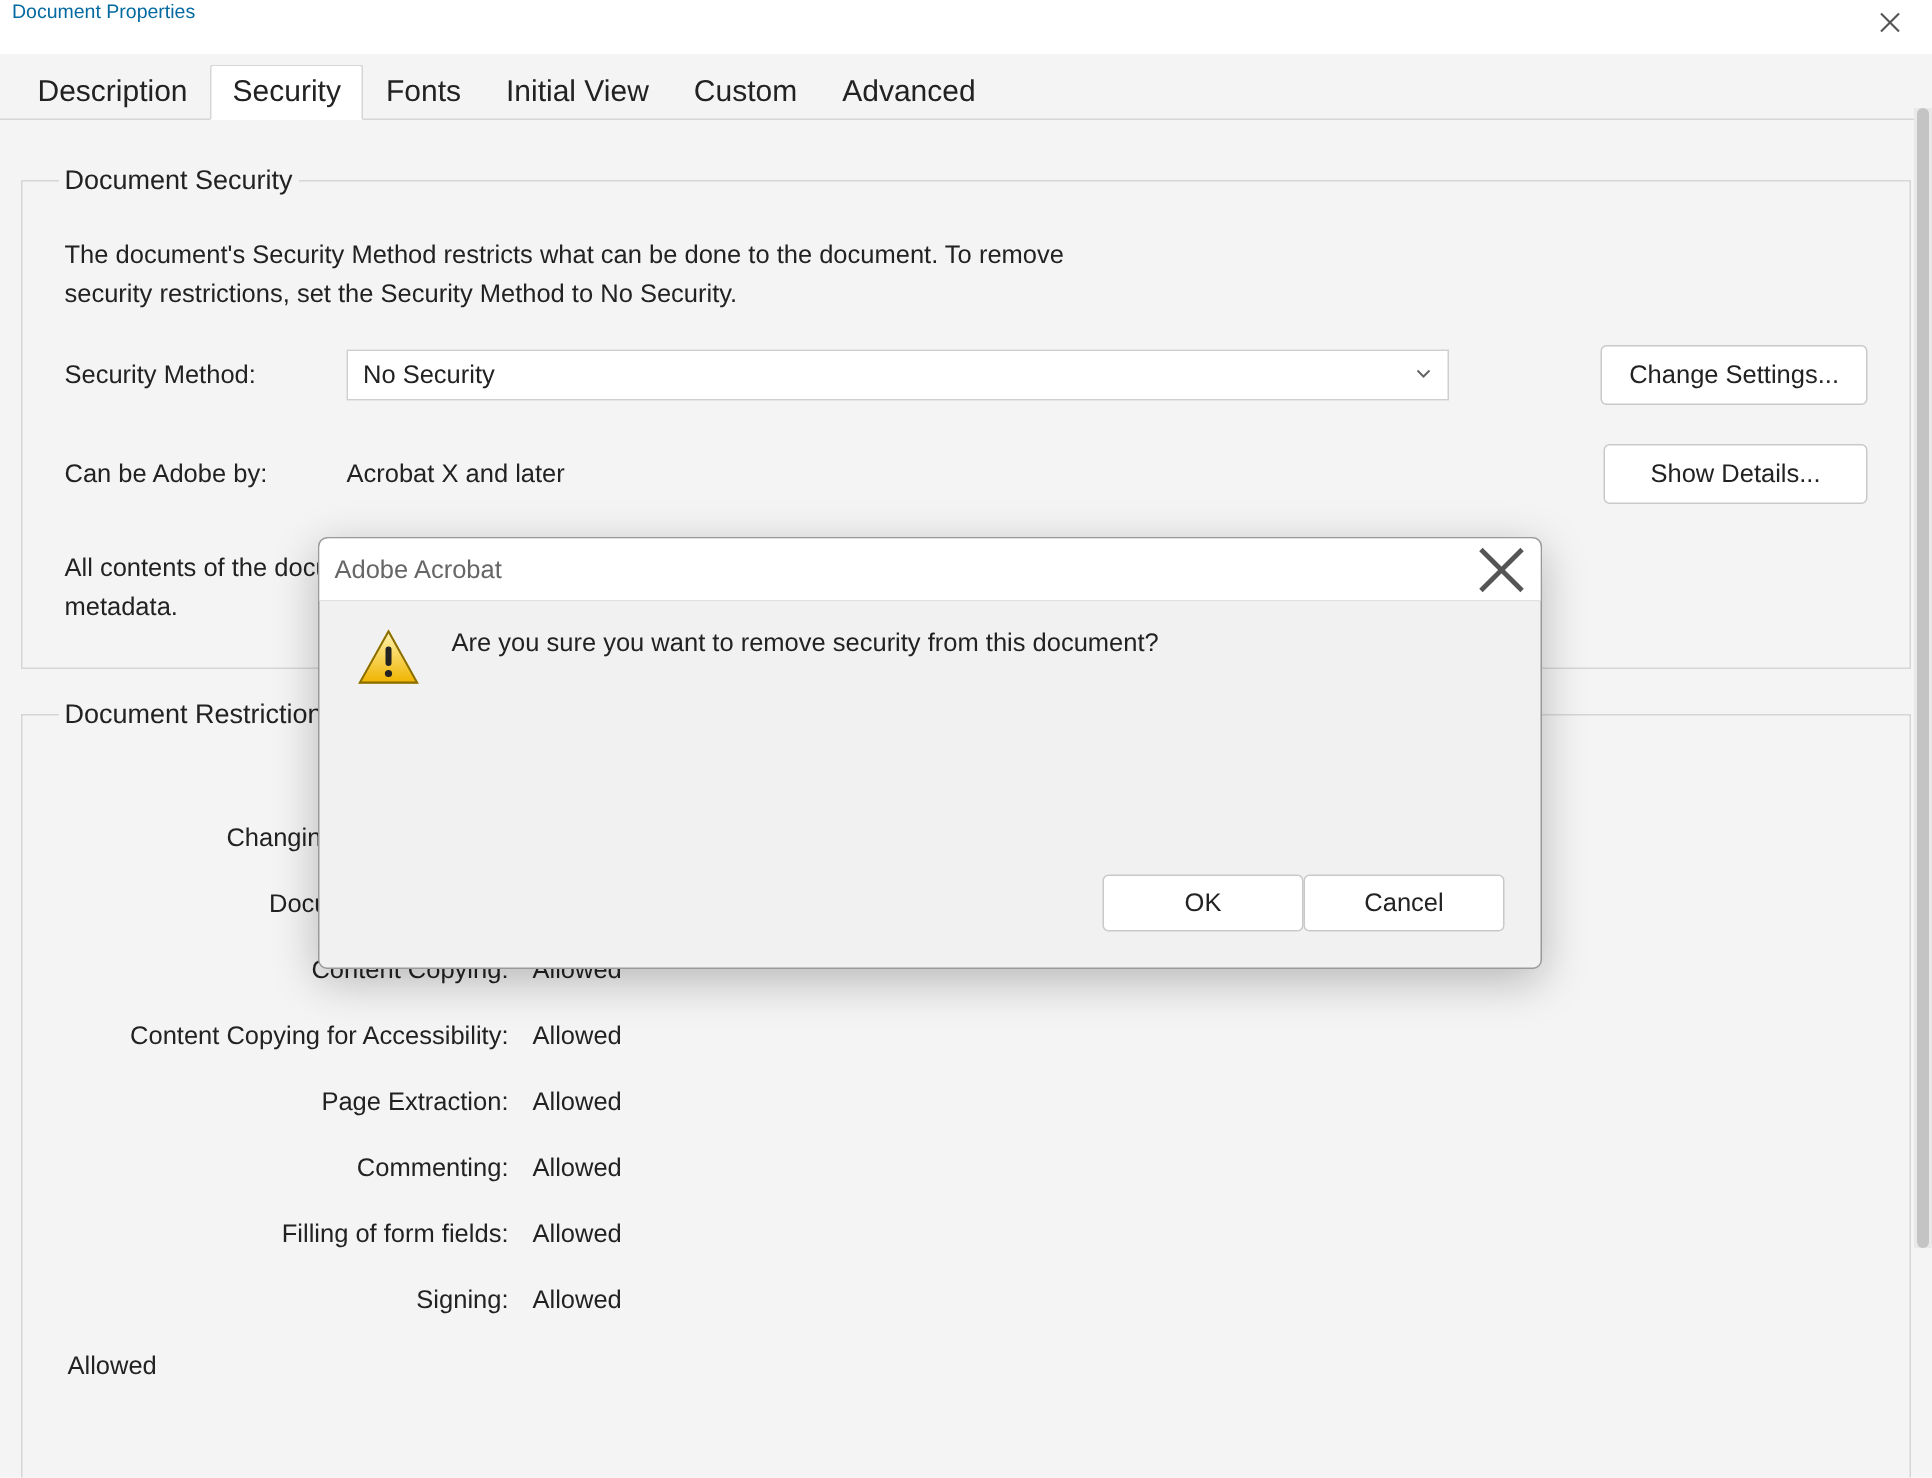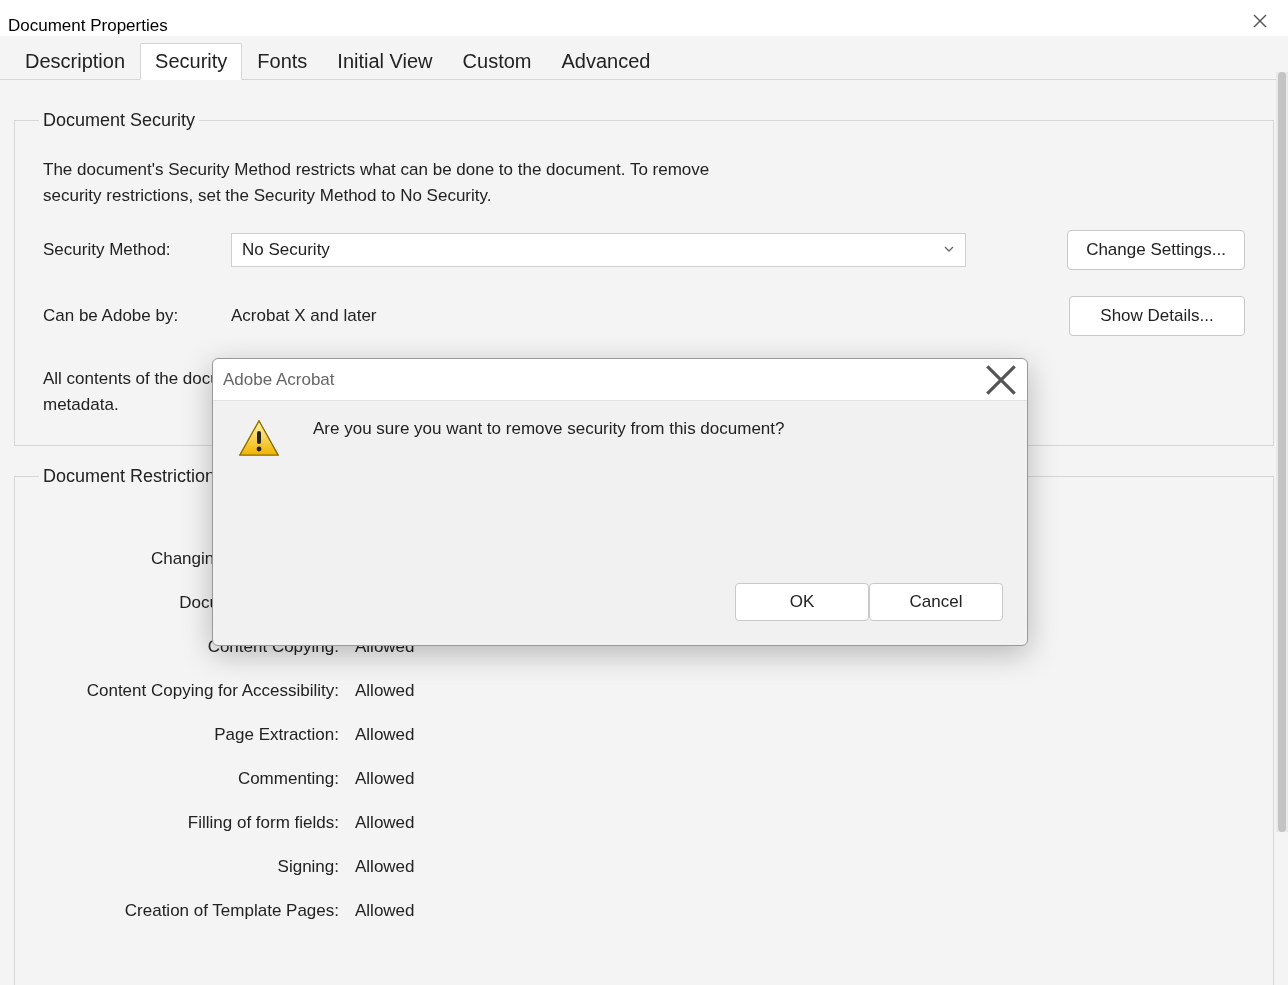--- a/index.html
+++ b/index.html
@@ -13,24 +13,24 @@
     overflow: hidden;
   }
   .window {
     width: 1288px; height: 985px;
     background: #ffffff;
     position: relative;
   }
   .titlebar {
     height: 36px;
     display: flex;
-    align-items: flex-end;
+    align-items: flex-start;
     padding: 0 8px 0 8px;
-    color: #000000;
-    font-size: 17px;
+    color: #0369a1;
+    font-size: 13px;
   }
   .titlebar .close {
     margin-left: auto;
     width: 40px; height: 30px;
     display: flex; align-items: center; justify-content: center;
     color: #555;
   }
   .titlebar .close svg { width: 14px; height: 14px; }
   .tabs-area {
     background: #f4f4f4;
@@ -180,21 +180,21 @@
   .modal-title .close {
     margin-left: auto;
     width: 32px; height: 28px;
     display: flex; align-items: center; justify-content: center;
     color: #555;
   }
   .modal-body {
     flex: 1;
     display: flex;
     padding: 16px 24px 0 24px;
-    gap: 32px;
+    gap: 20px;
   }
   .warn-icon {
     width: 44px; height: 44px;
     flex: 0 0 44px;
   }
   .modal-text {
     font-size: 17px;
     color: #222;
     padding-top: 2px;
   }
@@ -302,21 +302,20 @@
           </div>
           <div class="rest-row">
             <div class="rest-label">Filling of form fields:</div>
             <div class="rest-value">Allowed</div>
           </div>
           <div class="rest-row">
             <div class="rest-label">Signing:</div>
             <div class="rest-value">Allowed</div>
           </div>
           <div class="rest-row">
-            <div class="rest-label">Creation of Template Pages:</div>
             <div class="rest-value">Allowed</div>
           </div>
         </div>
     </fieldset>
 
   </div>
 
   <div class="right-scroll">
     <div class="thumb"></div>
   </div>

